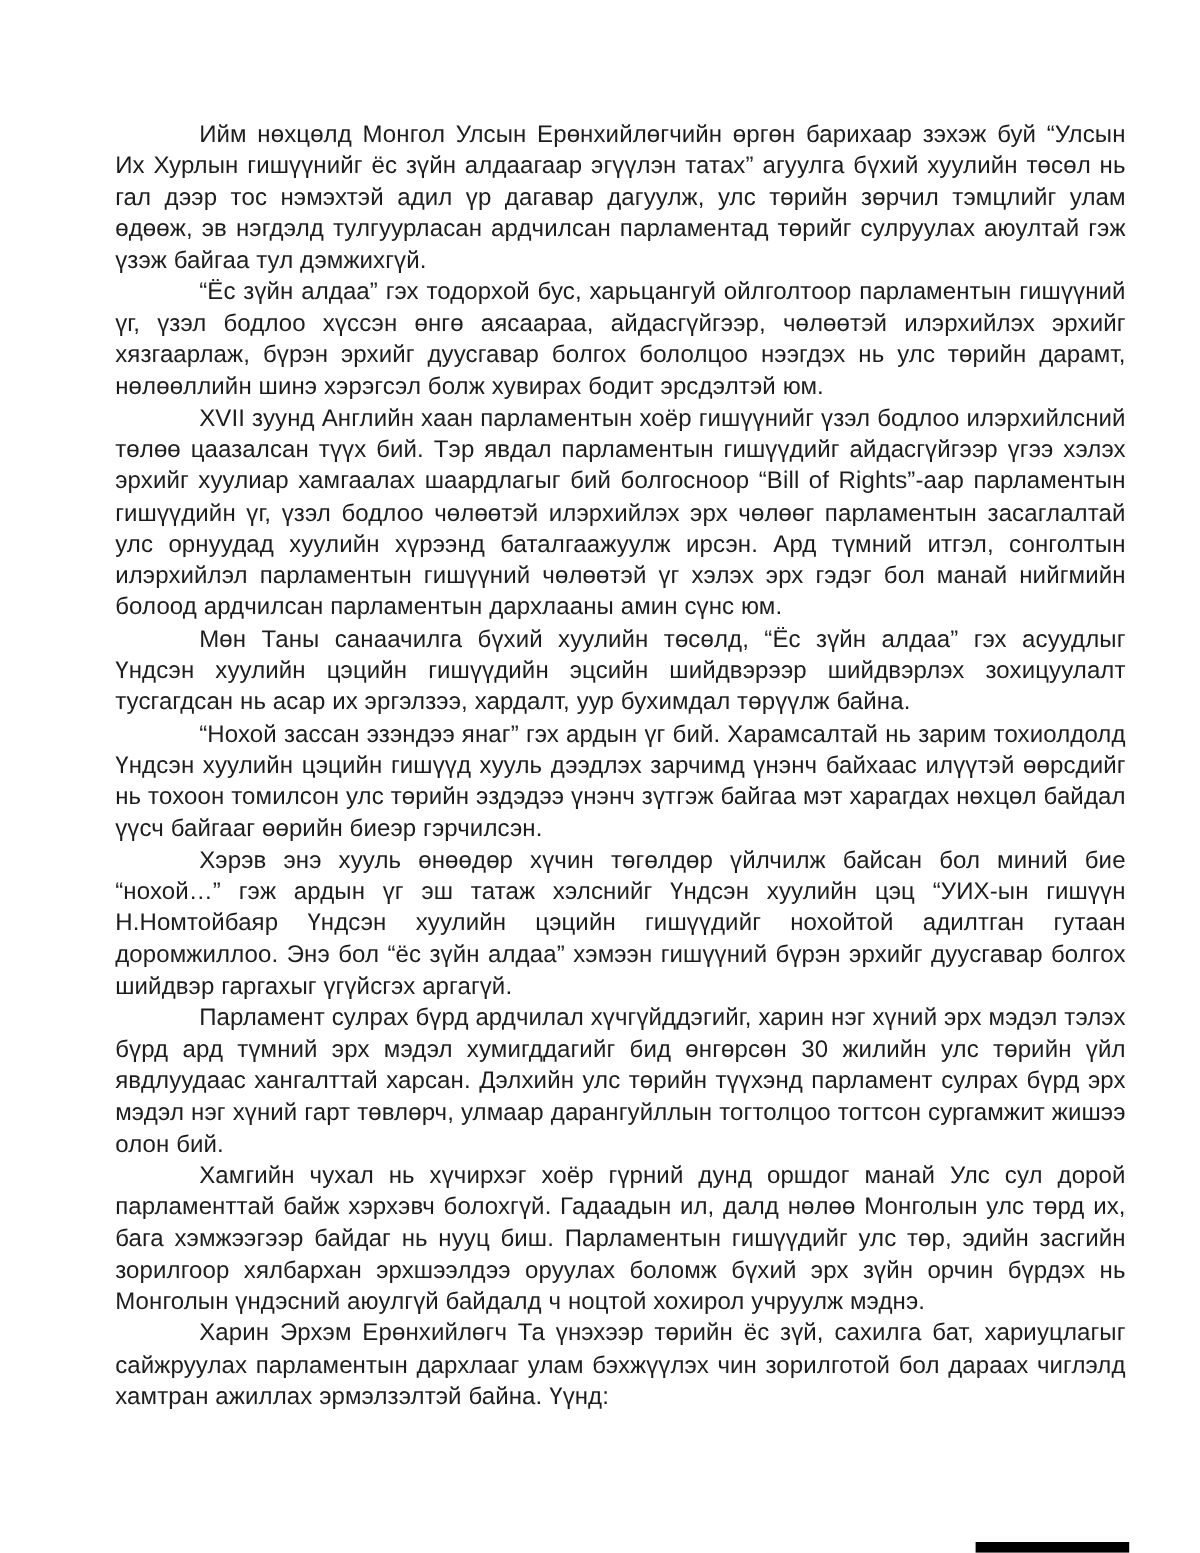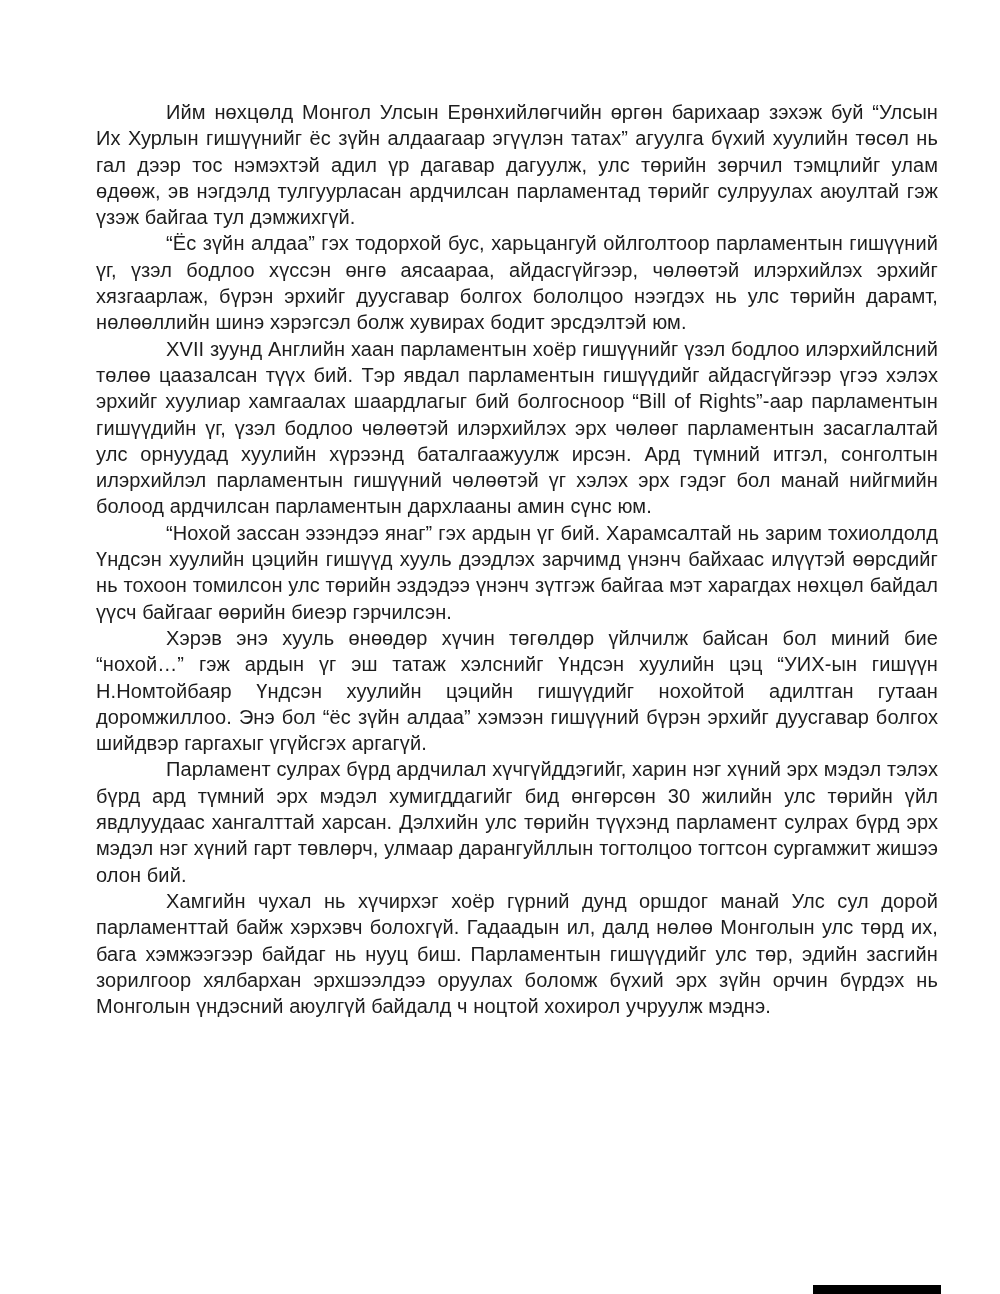--- a/index.html
+++ b/index.html
@@ -46,19 +46,21 @@
 </style>
 </head>
 <body>
 
 <div class="sheet"></div>
 
 <div class="text-block">
   <p>Ийм нөхцөлд Монгол Улсын Ерөнхийлөгчийн өргөн барихаар зэхэж буй “Улсын Их Хурлын гишүүнийг ёс зүйн алдаагаар эгүүлэн татах” агуулга бүхий хуулийн төсөл нь гал дээр тос нэмэхтэй адил үр дагавар дагуулж, улс төрийн зөрчил тэмцлийг улам өдөөж, эв нэгдэлд тулгуурласан ардчилсан парламентад төрийг сулруулах аюултай гэж үзэж байгаа тул дэмжихгүй.</p>
   <p>“Ёс зүйн алдаа” гэх тодорхой бус, харьцангуй ойлголтоор парламентын гишүүний үг, үзэл бодлоо хүссэн өнгө аясаараа, айдасгүйгээр, чөлөөтэй илэрхийлэх эрхийг хязгаарлаж, бүрэн эрхийг дуусгавар болгох бололцоо нээгдэх нь улс төрийн дарамт, нөлөөллийн шинэ хэрэгсэл болж хувирах бодит эрсдэлтэй юм.</p>
   <p>XVII зуунд Английн хаан парламентын хоёр гишүүнийг үзэл бодлоо илэрхийлсний төлөө цаазалсан түүх бий. Тэр явдал парламентын гишүүдийг айдасгүйгээр үгээ хэлэх эрхийг хуулиар хамгаалах шаардлагыг бий болгосноор “Bill of Rights”-аар парламентын гишүүдийн үг, үзэл бодлоо чөлөөтэй илэрхийлэх эрх чөлөөг парламентын засаглалтай улс орнуудад хуулийн хүрээнд баталгаажуулж ирсэн. Ард түмний итгэл, сонголтын илэрхийлэл парламентын гишүүний чөлөөтэй үг хэлэх эрх гэдэг бол манай нийгмийн болоод ардчилсан парламентын дархлааны амин сүнс юм.</p>
+  <p>Мөн Таны санаачилга бүхий хуулийн төсөлд, “Ёс зүйн алдаа” гэх асуудлыг Үндсэн хуулийн цэцийн гишүүдийн эцсийн шийдвэрээр шийдвэрлэх зохицуулалт тусгагдсан нь асар их эргэлзээ, хардалт, уур бухимдал төрүүлж байна.</p>
   <p>“Нохой зассан эзэндээ янаг” гэх ардын үг бий. Харамсалтай нь зарим тохиолдолд Үндсэн хуулийн цэцийн гишүүд хууль дээдлэх зарчимд үнэнч байхаас илүүтэй өөрсдийг нь тохоон томилсон улс төрийн эздэдээ үнэнч зүтгэж байгаа мэт харагдах нөхцөл байдал үүсч байгааг өөрийн биеэр гэрчилсэн.</p>
   <p>Хэрэв энэ хууль өнөөдөр хүчин төгөлдөр үйлчилж байсан бол миний бие “нохой…” гэж ардын үг эш татаж хэлснийг Үндсэн хуулийн цэц “УИХ-ын гишүүн Н.Номтойбаяр Үндсэн хуулийн цэцийн гишүүдийг нохойтой адилтган гутаан доромжиллоо. Энэ бол “ёс зүйн алдаа” хэмээн гишүүний бүрэн эрхийг дуусгавар болгох шийдвэр гаргахыг үгүйсгэх аргагүй.</p>
   <p>Парламент сулрах бүрд ардчилал хүчгүйддэгийг, харин нэг хүний эрх мэдэл тэлэх бүрд ард түмний эрх мэдэл хумигддагийг бид өнгөрсөн 30 жилийн улс төрийн үйл явдлуудаас хангалттай харсан. Дэлхийн улс төрийн түүхэнд парламент сулрах бүрд эрх мэдэл нэг хүний гарт төвлөрч, улмаар дарангуйллын тогтолцоо тогтсон сургамжит жишээ олон бий.</p>
   <p>Хамгийн чухал нь хүчирхэг хоёр гүрний дунд оршдог манай Улс сул дорой парламенттай байж хэрхэвч болохгүй. Гадаадын ил, далд нөлөө Монголын улс төрд их, бага хэмжээгээр байдаг нь нууц биш. Парламентын гишүүдийг улс төр, эдийн засгийн зорилгоор хялбархан эрхшээлдээ оруулах боломж бүхий эрх зүйн орчин бүрдэх нь Монголын үндэсний аюулгүй байдалд ч ноцтой хохирол учруулж мэднэ.</p>
+  <p>Харин Эрхэм Ерөнхийлөгч Та үнэхээр төрийн ёс зүй, сахилга бат, хариуцлагыг сайжруулах парламентын дархлааг улам бэхжүүлэх чин зорилготой бол дараах чиглэлд хамтран ажиллах эрмэлзэлтэй байна. Үүнд:</p>
 </div>
 
 <div class="redaction-bar"></div>
 
 </body></html>

